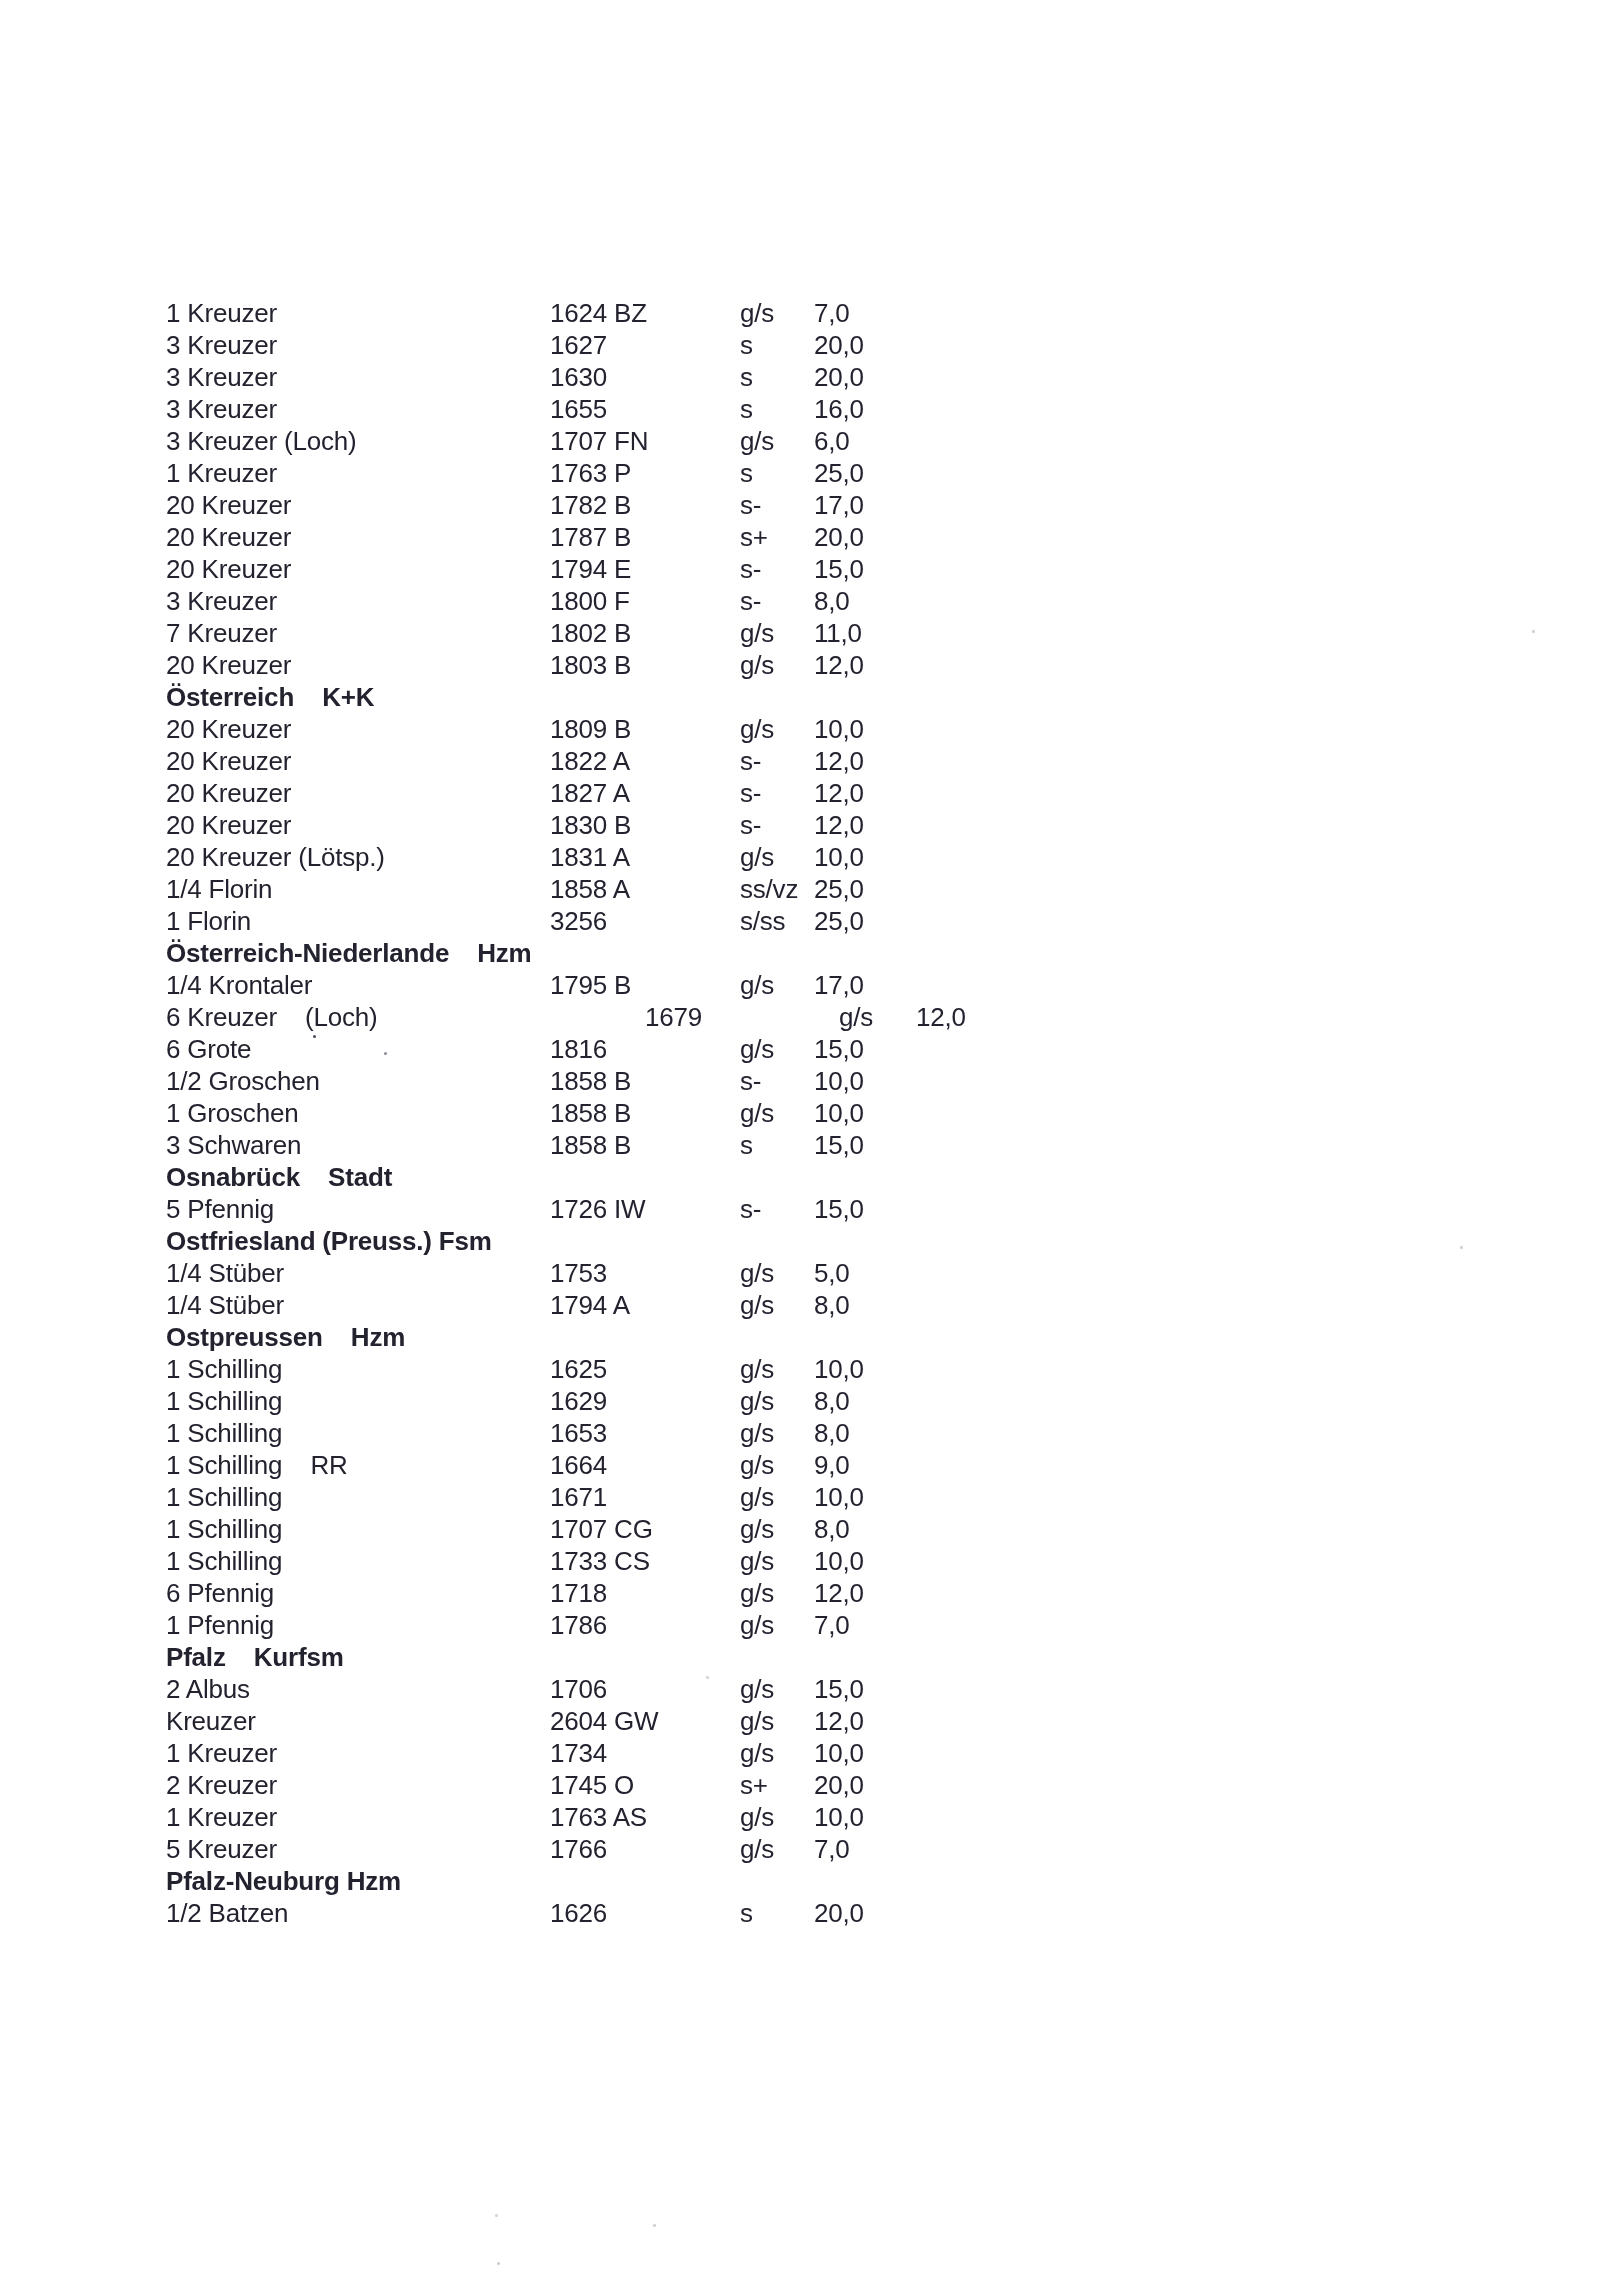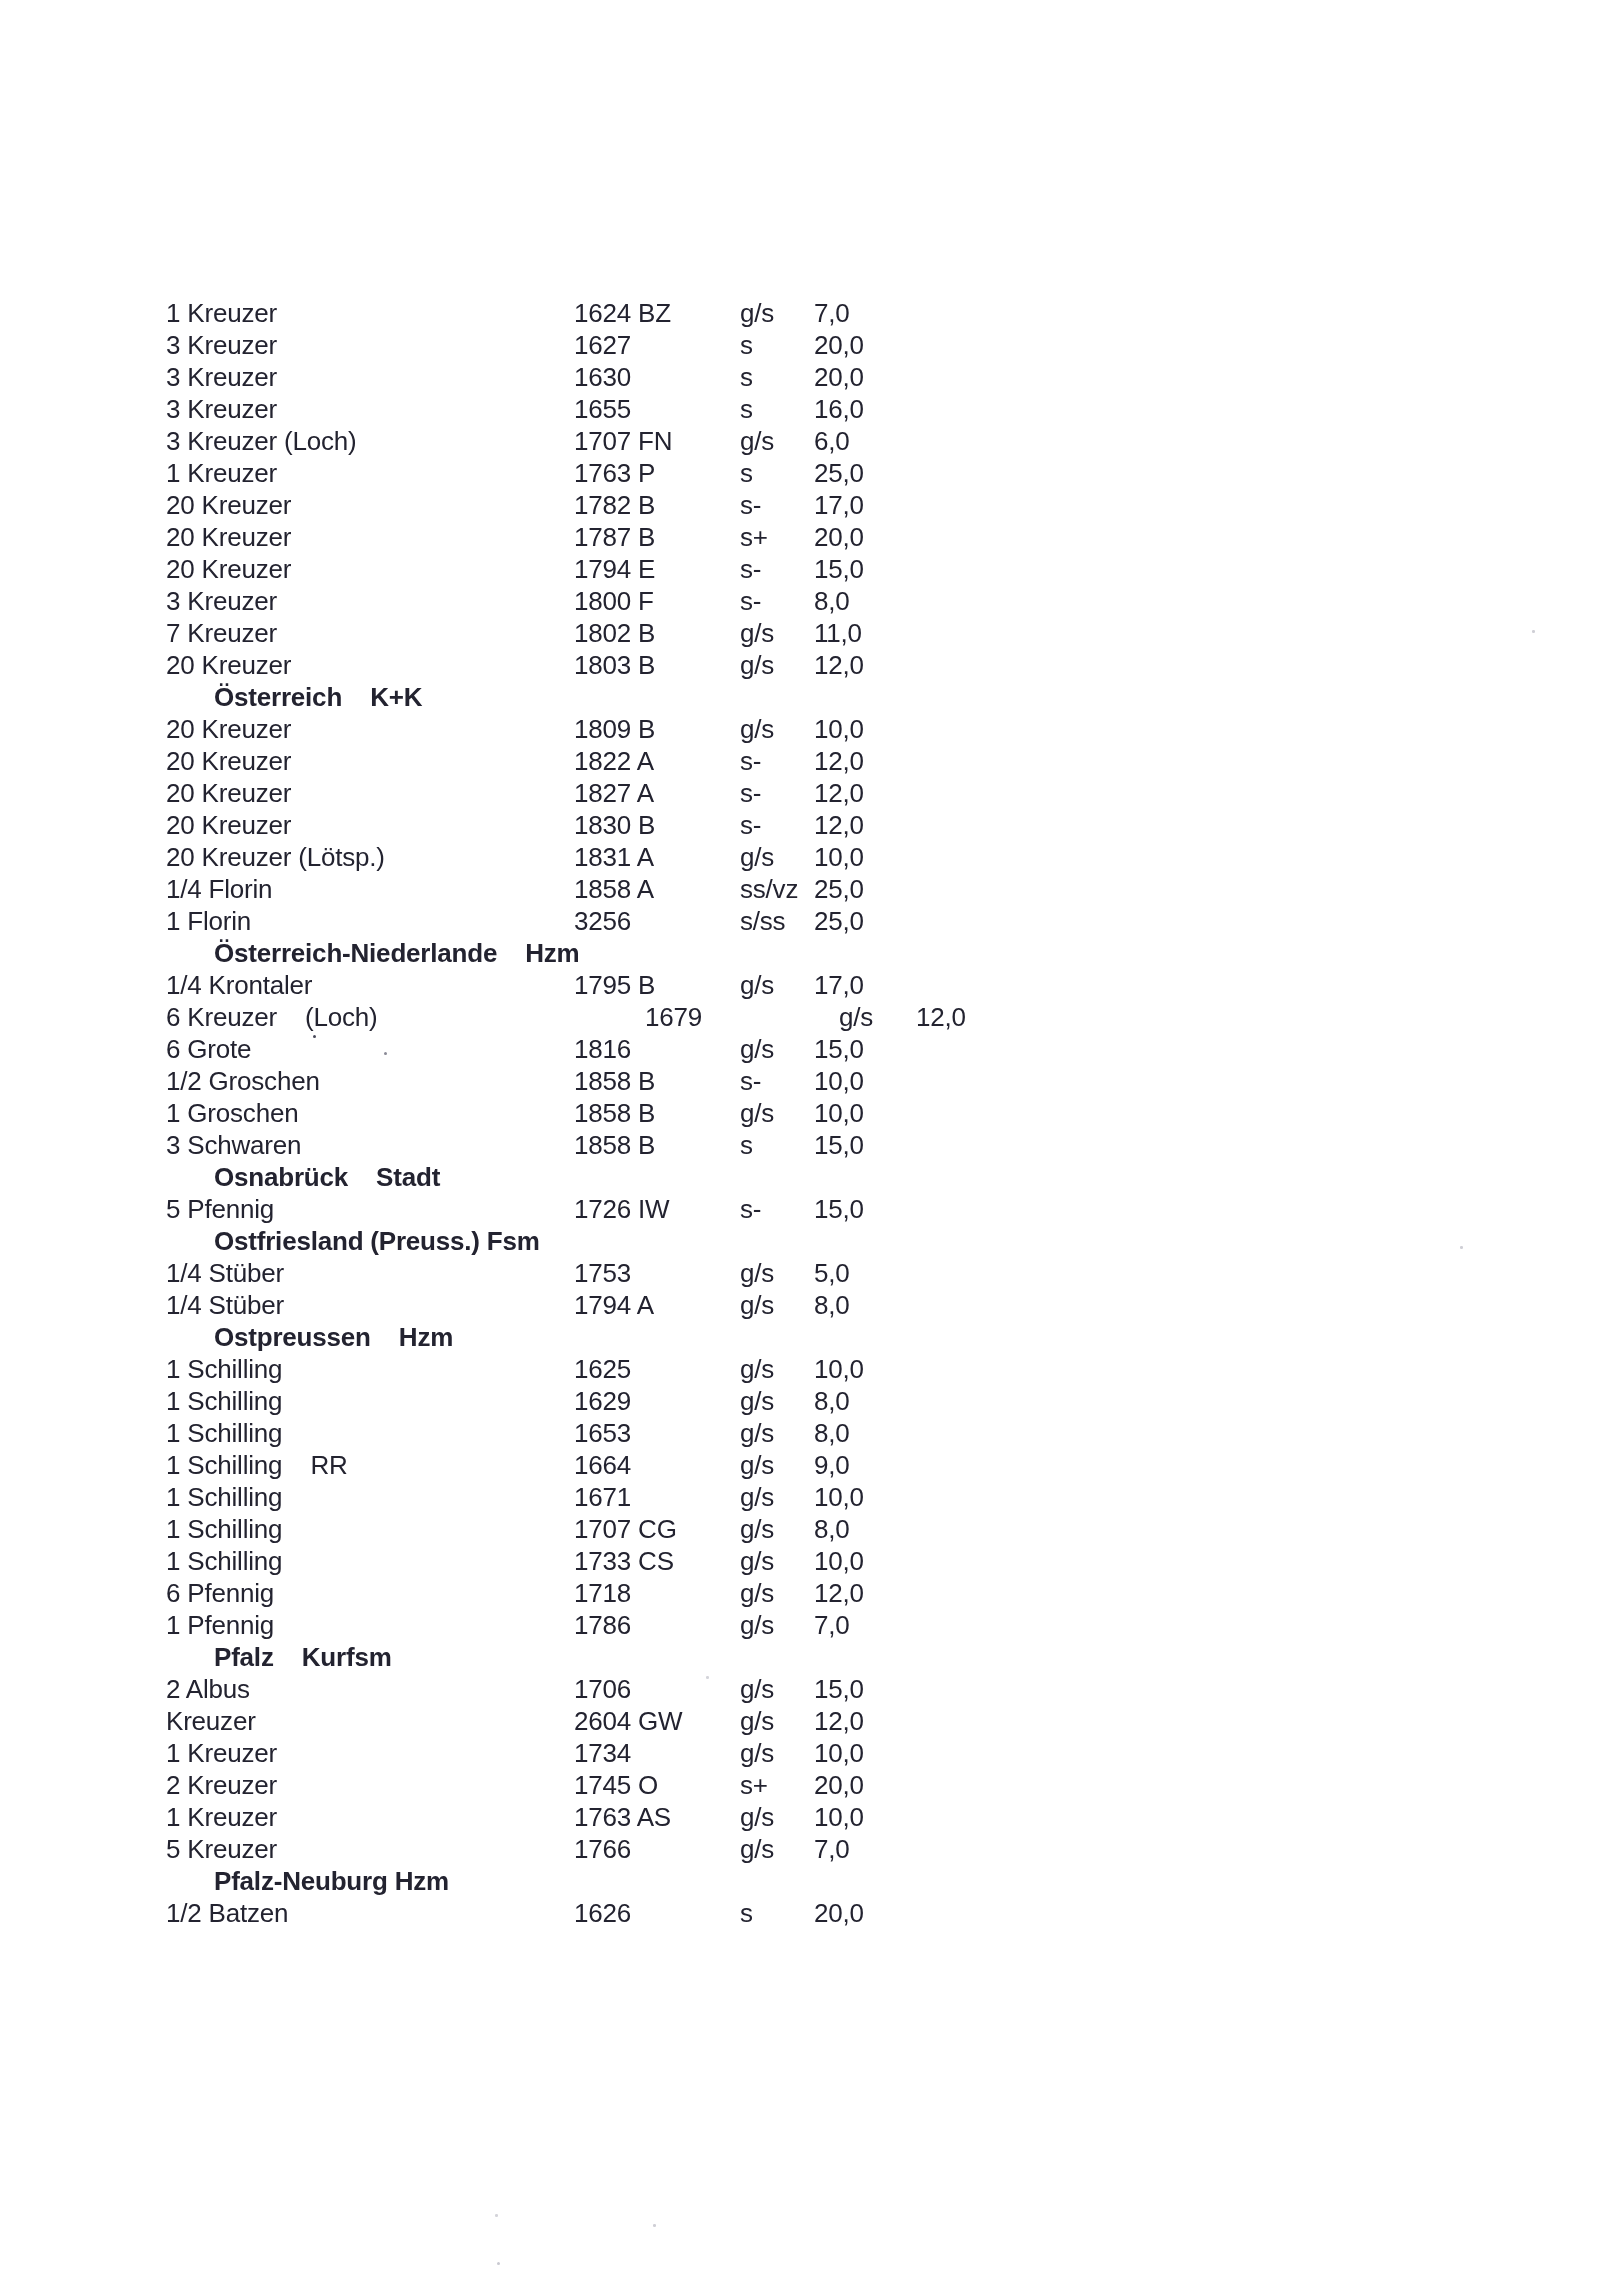--- a/index.html
+++ b/index.html
@@ -12,27 +12,27 @@
     color:#232330;
   }
   .rows{position:absolute;left:0;top:297px;width:1449px;}
   .row{position:relative;height:32px;}
   .cell{
     position:absolute;top:0;height:32px;
     font-size:26px;line-height:32px;
     white-space:pre;letter-spacing:-0.2px;
   }
   .cell.label{left:166px;}
-  .cell.year{left:574px;}
+  .cell.year{left:550px;}
   .cell.grade{left:740px;}
   .cell.price{left:814px;width:164px;text-align:left;}
   .row.offset .cell.year{left:645px;}
   .row.offset .cell.grade{left:839px;}
   .row.offset .cell.price{left:916px;width:164px;}
-  .row.header .cell.label{font-weight:700;margin-left:48px;}
+  .row.header .cell.label{font-weight:700;}
   .speck{position:absolute;border-radius:50%;}
 </style>
 </head>
 <body>
 
 <div class="page">
   <div class="rows" id="rows">
       <div class="row">
     <span class="cell label">1 Kreuzer</span>
     <span class="cell year">1624 BZ</span>

